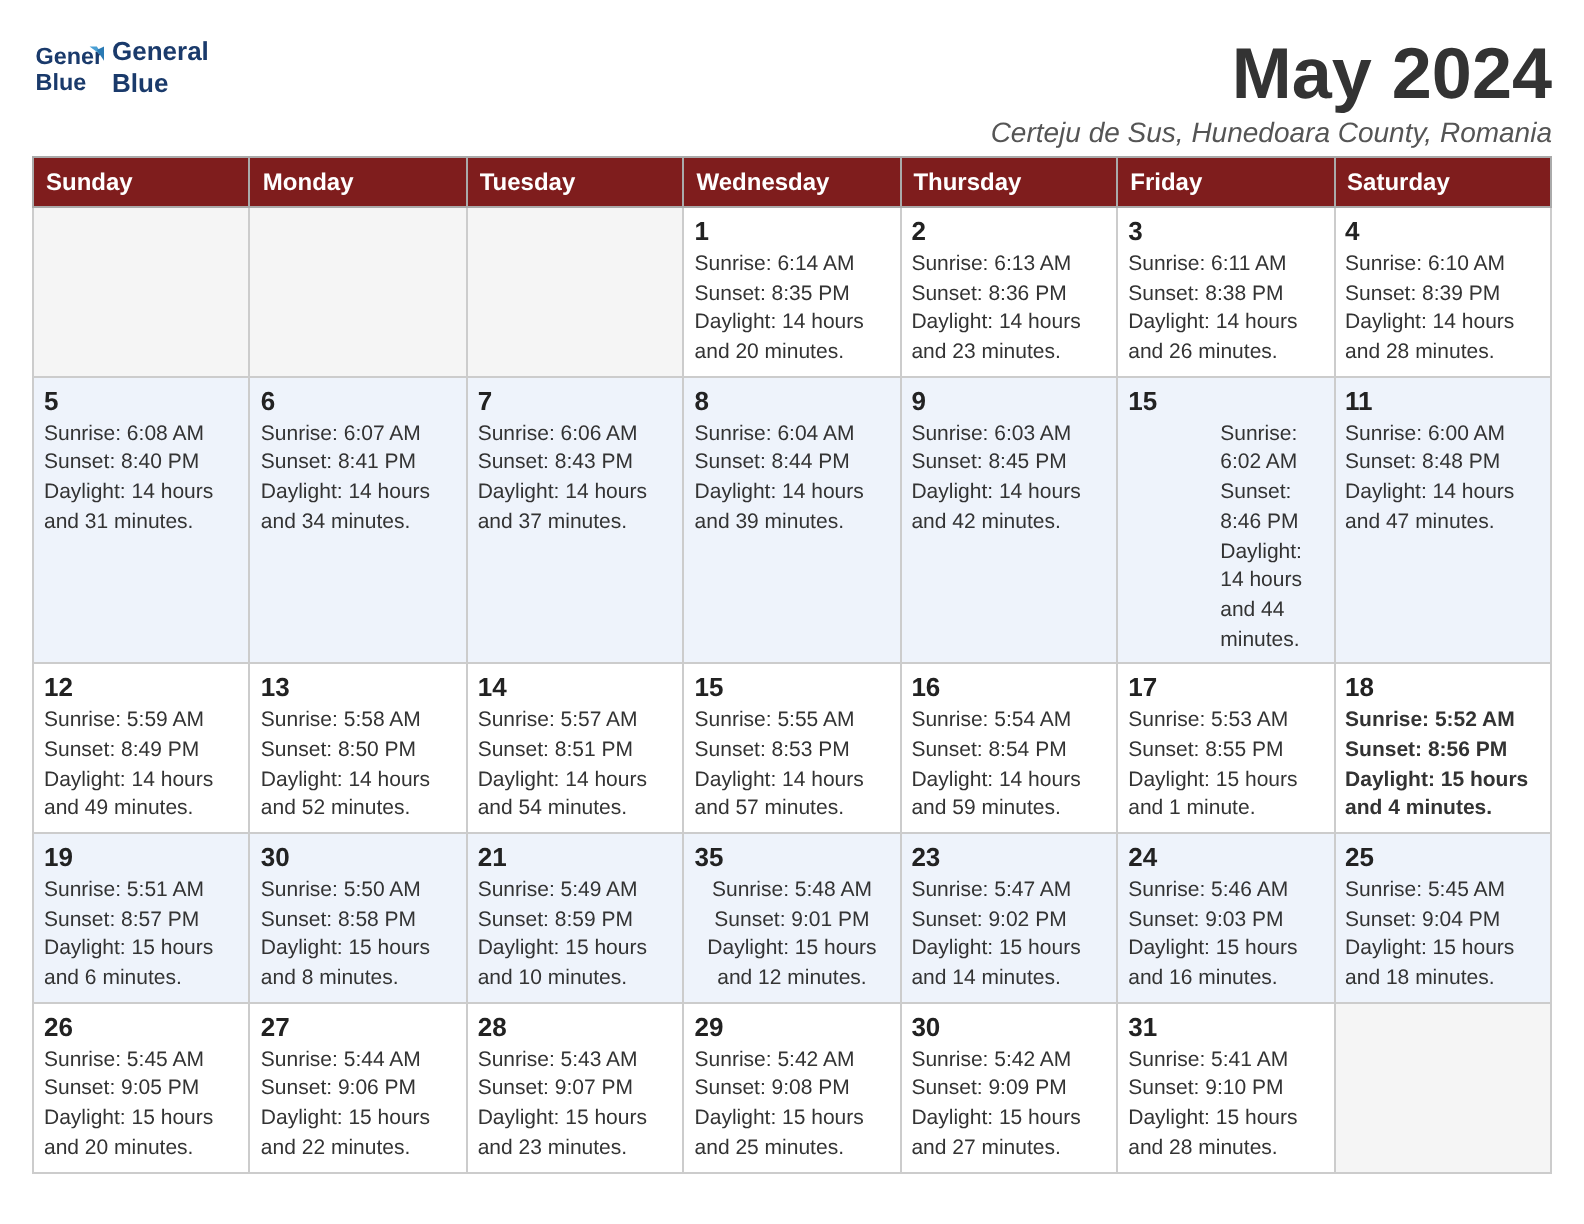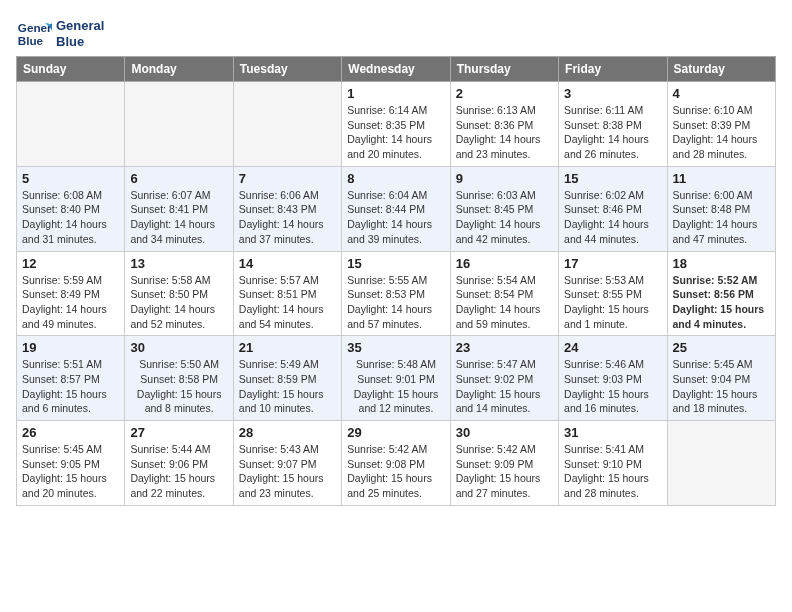--- a/index.html
+++ b/index.html
@@ -37,21 +37,21 @@
       font-size: 14px;
       color: #555;
       font-style: italic;
     }
     .calendar {
       width: 100%;
       border-collapse: collapse;
       font-size: 11px;
     }
     .calendar th {
-      background: #737373;
+      background: #7f1d1d;
       color: #fff;
       text-align: left;
       padding: 5px 6px;
       font-size: 12px;
       border: 1px solid #aaa;
     }
     .calendar td {
       border: 1px solid #ccc;
       vertical-align: top;
       padding: 4px 5px;
@@ -87,20 +87,24 @@
       <text x="2" y="18" font-size="13" font-weight="bold" fill="#1a3a6b">General</text>
       <text x="2" y="32" font-size="13" font-weight="bold" fill="#1a3a6b">Blue</text>
       <polygon points="32,8 40,14 36,8" fill="#4a9fd4"></polygon>
       <polygon points="36,10 40,16 40,8" fill="#2a7ab4"></polygon>
     </svg>
     <div style="line-height:1.2">
       <div style="font-weight:bold;color:#1a3a6b;font-size:13px;">General</div>
       <div style="font-weight:bold;color:#1a3a6b;font-size:13px;">Blue</div>
     </div>
   </div>
+  <div class="title-block">
+    <div class="month-title">May 2024</div>
+    <div class="subtitle">Certeju de Sus, Hunedoara County, Romania</div>
+  </div>
 </div>
 
 <table class="calendar">
   <thead>
     <tr>
     <th>Sunday</th>
         <th>Monday</th>
         <th>Tuesday</th>
         <th>Wednesday</th>
         <th>Thursday</th>
@@ -173,21 +177,21 @@
         </td>
         <td>
           <div class="day-num">9</div>
           <div class="day-info" style="white-space: pre-line;">Sunrise: 6:03 AM
 Sunset: 8:45 PM
 Daylight: 14 hours
 and 42 minutes.</div>
         </td>
         <td>
           <div class="day-num">15</div>
-          <div class="day-info" style="white-space: pre-line;">Sunrise: 6:02 AM
+          <div class="day-info" style="white-space: pre-line; margin-left: 46px;">Sunrise: 6:02 AM
 Sunset: 8:46 PM
 Daylight: 14 hours
 and 44 minutes.</div>
         </td>
         <td>
           <div class="day-num">11</div>
           <div class="day-info" style="white-space: pre-line;">Sunrise: 6:00 AM
 Sunset: 8:48 PM
 Daylight: 14 hours
 and 47 minutes.</div>
@@ -247,21 +251,21 @@
       <tr class="alt-row">
         <td>
           <div class="day-num">19</div>
           <div class="day-info" style="white-space: pre-line;">Sunrise: 5:51 AM
 Sunset: 8:57 PM
 Daylight: 15 hours
 and 6 minutes.</div>
         </td>
         <td>
           <div class="day-num">30</div>
-          <div class="day-info" style="white-space: pre-line; text-align: center;">Sunrise: 5:50 AM
+          <div class="day-info" style="white-space: pre-line;">Sunrise: 5:50 AM
 Sunset: 8:58 PM
 Daylight: 15 hours
 and 8 minutes.</div>
         </td>
         <td>
           <div class="day-num">21</div>
           <div class="day-info" style="white-space: pre-line;">Sunrise: 5:49 AM
 Sunset: 8:59 PM
 Daylight: 15 hours
 and 10 minutes.</div>

